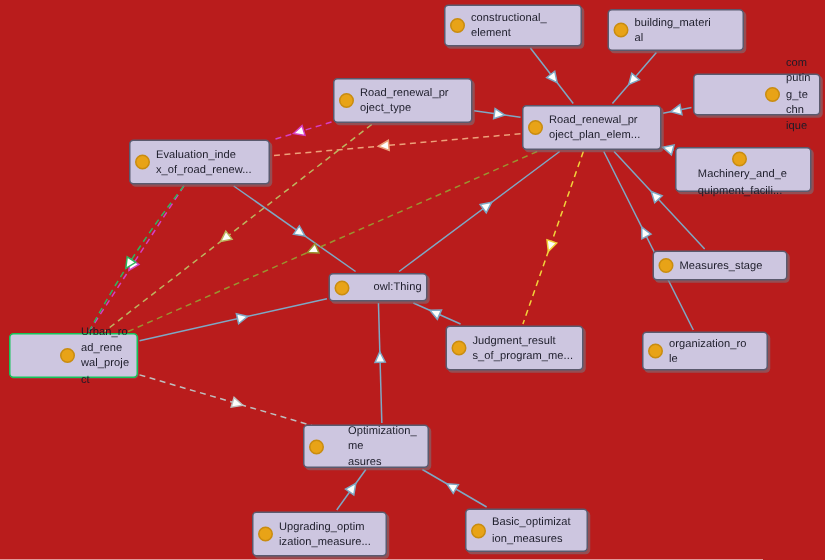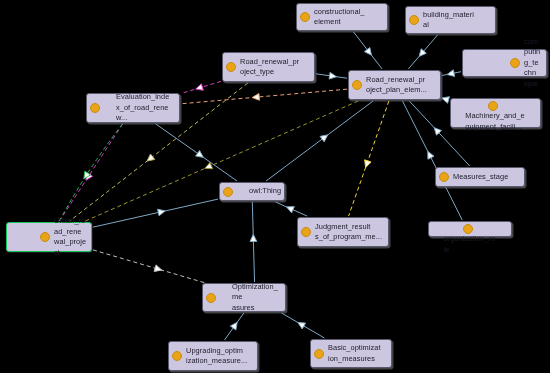--- a/index.html
+++ b/index.html
@@ -5,21 +5,21 @@
 <style>
   html, body {
     margin: 0;
     padding: 0;
     background: #ffffff;
   }
   #canvas {
     position: relative;
     width: 550px;
     height: 373px;
-    background: #000000;
+    background: #b91c1c;
     overflow: hidden;
     font-family: "Liberation Sans", sans-serif;
   }
   #edge-layer {
     position: absolute;
     left: 0;
     top: 0;
     width: 550px;
     height: 373px;
   }
@@ -168,41 +168,41 @@
         <span class="node-label">computing_techn<br>ique</span>
       </div>
       <div class="node" style="left: 222px; top: 52px; width: 93px; height: 30px;">
         <span class="node-dot"></span>
         <span class="node-label">Road_renewal_pr<br>oject_type</span>
       </div>
       <div class="node" style="left: 348px; top: 70px; width: 93px; height: 30px;">
         <span class="node-dot"></span>
         <span class="node-label">Road_renewal_pr<br>oject_plan_elem...</span>
       </div>
-      <div class="node" style="left: 86px; top: 93px; width: 94px; height: 30px; gap: 12px;">
+      <div class="node" style="left: 86px; top: 93px; width: 94px; height: 30px;">
         <span class="node-dot"></span>
         <span class="node-label">Evaluation_inde<br>x_of_road_renew...</span>
       </div>
       <div class="node" style="left: 450px; top: 98px; width: 91px; height: 30px; flex-direction: column;">
         <span class="node-dot"></span>
         <span class="node-label">Machinery_and_e<br>quipment_facili...</span>
       </div>
       <div class="node single" style="left: 435px; top: 167px; width: 90px; height: 20px;">
         <span class="node-dot"></span>
         <span class="node-label">Measures_stage</span>
       </div>
       <div class="node single" style="left: 219px; top: 182px; width: 66px; height: 19px; gap: 12px;">
         <span class="node-dot"></span>
         <span class="node-label">owl:Thing</span>
       </div>
       <div class="node" style="left: 297px; top: 217px; width: 92px; height: 30px;">
         <span class="node-dot"></span>
         <span class="node-label">Judgment_result<br>s_of_program_me...</span>
       </div>
-      <div class="node" style="left: 428px; top: 221px; width: 84px; height: 16px; flex-direction: column;">
+      <div class="node" style="left: 428px; top: 221px; width: 84px; height: 26px;">
         <span class="node-dot"></span>
         <span class="node-label">organization_ro<br>le</span>
       </div>
       <div class="node selected" style="left: 6px; top: 222px; width: 86px; height: 30px; padding-left: 33px;">
         <span class="node-dot"></span>
         <span class="node-label">Urban_road_rene<br>wal_project</span>
       </div>
       <div class="node" style="left: 202px; top: 283px; width: 84px; height: 29px; gap: 12px;">
         <span class="node-dot"></span>
         <span class="node-label">Optimization_me<br>asures</span>

